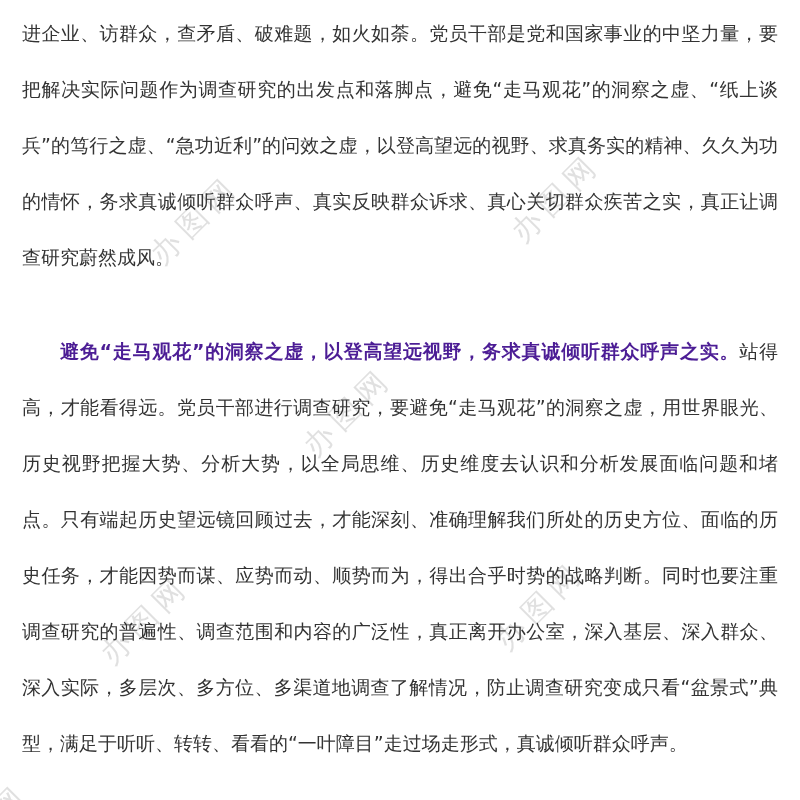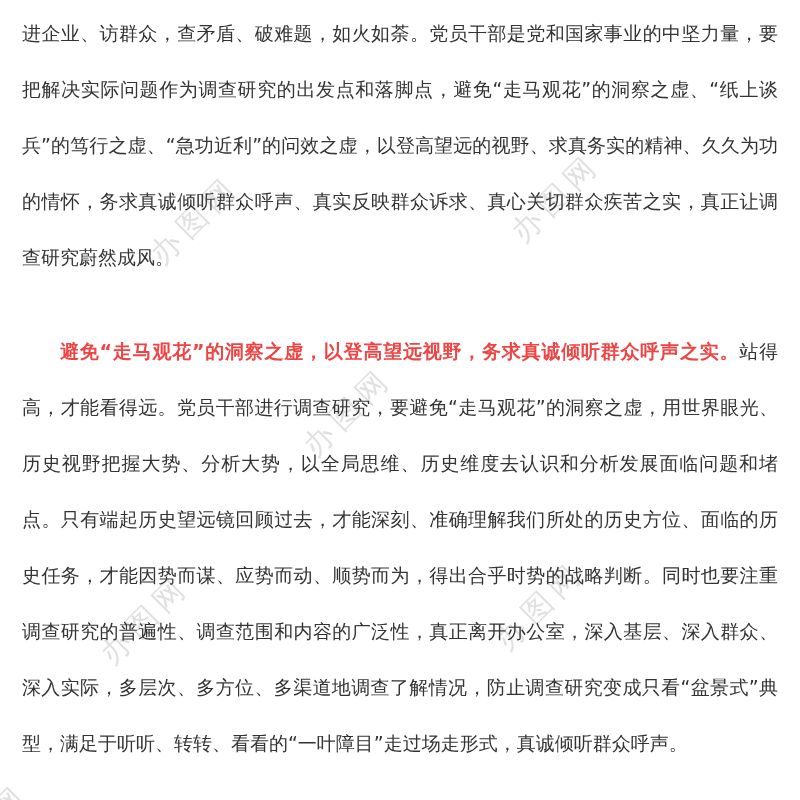--- a/index.html
+++ b/index.html
@@ -57,15 +57,15 @@
   <div class="watermark-layer">
       <span class="wm" style="left: 195px; top: 220px; color: rgba(0, 0, 0, 0.12); transform: translate(-50%, -50%) rotate(-45deg);">办图网</span>
       <span class="wm" style="left: 556px; top: 198px; color: rgba(0, 0, 0, 0.12); transform: translate(-50%, -50%) rotate(-45deg);">办图网</span>
       <span class="wm" style="left: 348px; top: 412px; color: rgba(0, 0, 0, 0.12); transform: translate(-50%, -50%) rotate(-45deg);">办图网</span>
       <span class="wm" style="left: 145px; top: 620px; color: rgba(0, 0, 0, 0.12); transform: translate(-50%, -50%) rotate(-45deg);">办图网</span>
       <span class="wm" style="left: 540px; top: 606px; color: rgba(0, 0, 0, 0.12); transform: translate(-50%, -50%) rotate(-45deg);">办图网</span>
       <span class="wm" style="left: -15px; top: 828px; color: rgba(0, 0, 0, 0.12); transform: translate(-50%, -50%) rotate(-45deg);">办图网</span>
     </div>
   <div class="content" style="color: rgb(51, 51, 51);">
       <p><span>进企业、访群众，查矛盾、破难题，如火如荼。党员干部是党和国家事业的中坚力量，要把解决实际问题作为调查研究的出发点和落脚点，避免“走马观花”的洞察之虚、“纸上谈兵”的笃行之虚、“急功近利”的问效之虚，以登高望远的视野、求真务实的精神、久久为功的情怀，务求真诚倾听群众呼声、真实反映群众诉求、真心关切群众疾苦之实，真正让调查研究蔚然成风。</span></p>
-      <p class="indent"><b style="color: #ef4444;">避免“走马观花”的洞察之虚，以登高望远视野，务求真诚倾听群众呼声之实。</b><span>站得高，才能看得远。党员干部进行调查研究，要避免“走马观花”的洞察之虚，用世界眼光、历史视野把握大势、分析大势，以全局思维、历史维度去认识和分析发展面临问题和堵点。只有端起历史望远镜回顾过去，才能深刻、准确理解我们所处的历史方位、面临的历史任务，才能因势而谋、应势而动、顺势而为，得出合乎时势的战略判断。同时也要注重调查研究的普遍性、调查范围和内容的广泛性，真正离开办公室，深入基层、深入群众、深入实际，多层次、多方位、多渠道地调查了解情况，防止调查研究变成只看“盆景式”典型，满足于听听、转转、看看的“一叶障目”走过场走形式，真诚倾听群众呼声。</span></p>
+      <p class="indent"><b style="color: #4c1d95;">避免“走马观花”的洞察之虚，以登高望远视野，务求真诚倾听群众呼声之实。</b><span>站得高，才能看得远。党员干部进行调查研究，要避免“走马观花”的洞察之虚，用世界眼光、历史视野把握大势、分析大势，以全局思维、历史维度去认识和分析发展面临问题和堵点。只有端起历史望远镜回顾过去，才能深刻、准确理解我们所处的历史方位、面临的历史任务，才能因势而谋、应势而动、顺势而为，得出合乎时势的战略判断。同时也要注重调查研究的普遍性、调查范围和内容的广泛性，真正离开办公室，深入基层、深入群众、深入实际，多层次、多方位、多渠道地调查了解情况，防止调查研究变成只看“盆景式”典型，满足于听听、转转、看看的“一叶障目”走过场走形式，真诚倾听群众呼声。</span></p>
     </div>
 </div>
 
 </body></html>

